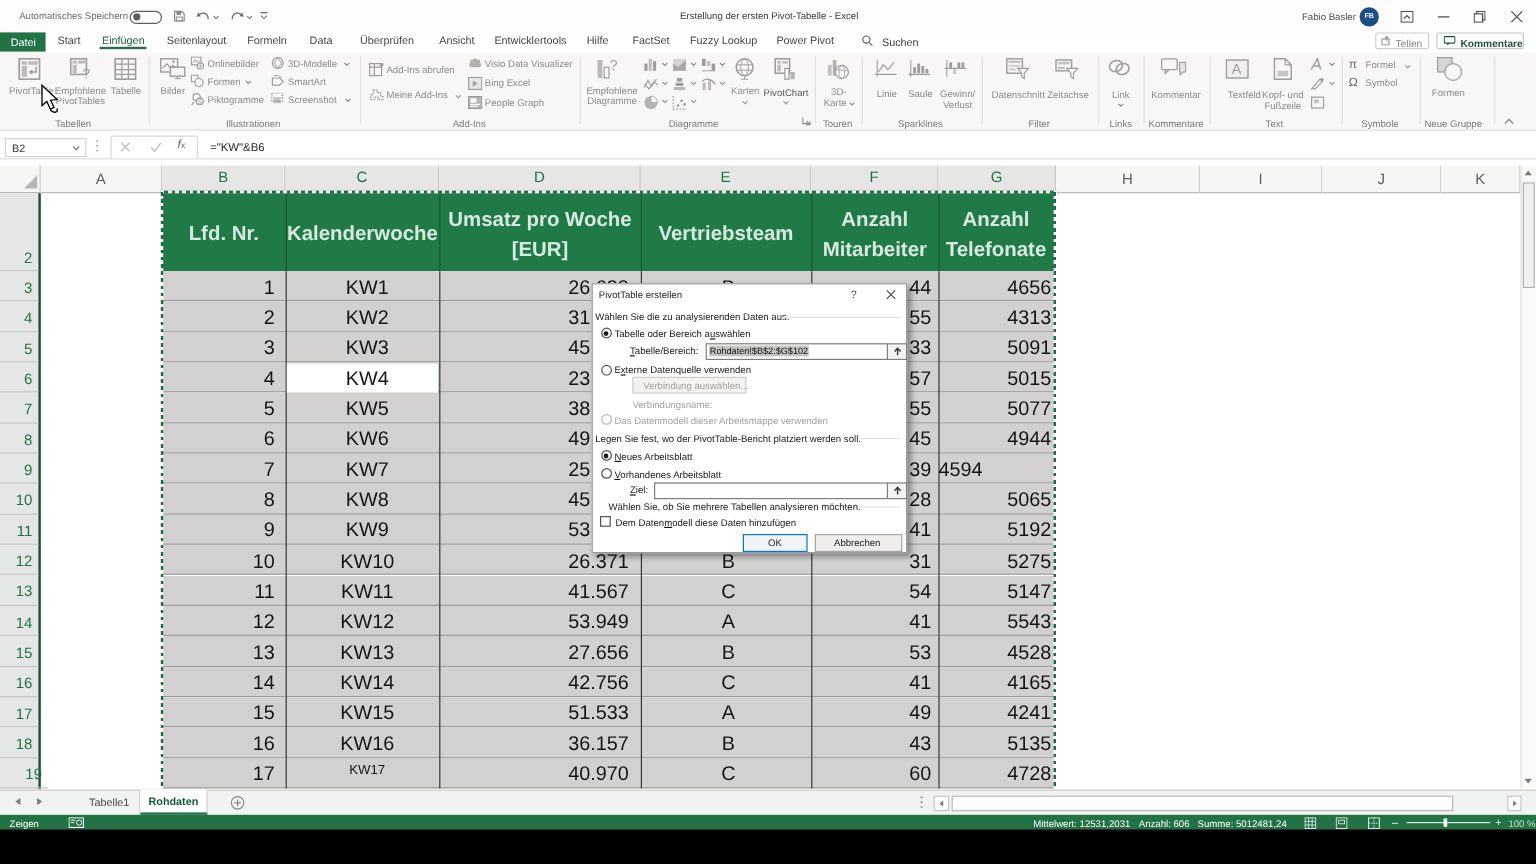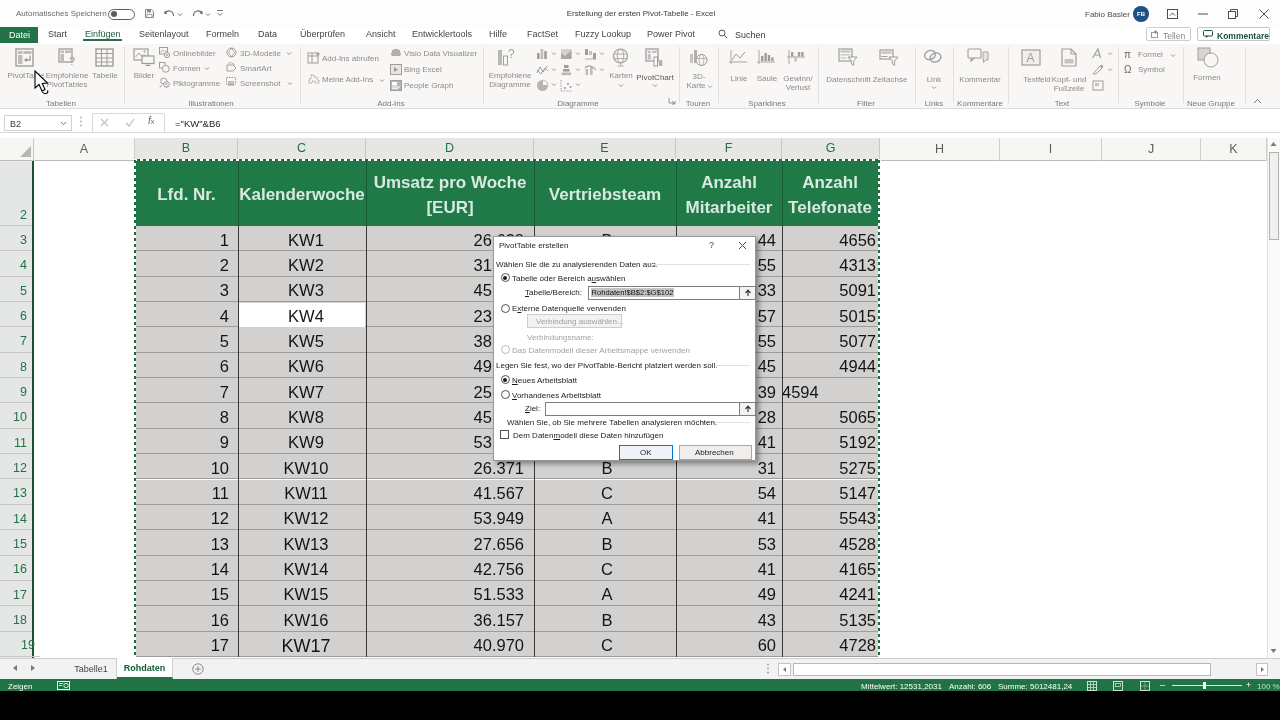--- a/index.html
+++ b/index.html
@@ -605,21 +605,21 @@
 <div class="tx" style="left:536px;top:585.4000000000001px;width:142px;text-align:center;font-size:16.5px;color:#141414">A</div>
 <div class="tx" style="left:676px;top:585.4000000000001px;width:100px;text-align:right;font-size:16.5px;color:#141414">49</div>
 <div class="tx" style="left:782px;top:585.4000000000001px;width:94px;text-align:right;font-size:16.5px;color:#141414">4241</div>
 <div class="tx" style="left:135px;top:610.75px;width:94px;text-align:right;font-size:16.5px;color:#141414">16</div>
 <div class="tx" style="left:242px;top:610.75px;width:128px;text-align:center;font-size:16.5px;color:#141414">KW16</div>
 <div class="tx" style="left:366px;top:610.75px;width:158px;text-align:right;font-size:16.5px;color:#141414">36.157</div>
 <div class="tx" style="left:536px;top:610.75px;width:142px;text-align:center;font-size:16.5px;color:#141414">B</div>
 <div class="tx" style="left:676px;top:610.75px;width:100px;text-align:right;font-size:16.5px;color:#141414">43</div>
 <div class="tx" style="left:782px;top:610.75px;width:94px;text-align:right;font-size:16.5px;color:#141414">5135</div>
 <div class="tx" style="left:135px;top:636.1px;width:94px;text-align:right;font-size:16.5px;color:#141414">17</div>
-<div class="tx" style="left:242px;top:636.1px;width:128px;text-align:center;font-size:18px;color:#141414">KW17</div>
+<div class="tx" style="left:242px;top:636.1px;width:128px;text-align:center;font-size:11px;color:#141414">KW17</div>
 <div class="tx" style="left:366px;top:636.1px;width:158px;text-align:right;font-size:16.5px;color:#141414">40.970</div>
 <div class="tx" style="left:536px;top:636.1px;width:142px;text-align:center;font-size:16.5px;color:#141414">C</div>
 <div class="tx" style="left:676px;top:636.1px;width:100px;text-align:right;font-size:16.5px;color:#141414">60</div>
 <div class="tx" style="left:782px;top:636.1px;width:94px;text-align:right;font-size:16.5px;color:#141414">4728</div>
 <div class="ab" style="left:133.5px;top:158.8px;width:747px;height:2px;background:repeating-linear-gradient(90deg,#ffffff 0 3px,#1e6b3f 3px 6px)"></div>
 <div class="ab" style="left:133.5px;top:158.8px;width:2px;height:499.2px;background:repeating-linear-gradient(0deg,#ffffff 0 3px,#1e6b3f 3px 6px)"></div>
 <div class="ab" style="left:877.8px;top:158.8px;width:2px;height:499.2px;background:repeating-linear-gradient(0deg,#ffffff 0 3px,#1e6b3f 3px 6px)"></div>
 <div class="ab" style="left:493px;top:236px;width:263px;height:225px;background:#fff;border:1px solid #9a9896;box-shadow:3px 3px 5px rgba(0,0,0,.38);z-index:50"></div>
 <div class="tx" style="left:499px;top:241px;font-size:8px;color:#262626;z-index:51;">PivotTable erstellen</div>
 <div class="tx" style="left:709px;top:240px;font-size:9px;color:#4a4846;z-index:51;">?</div>

